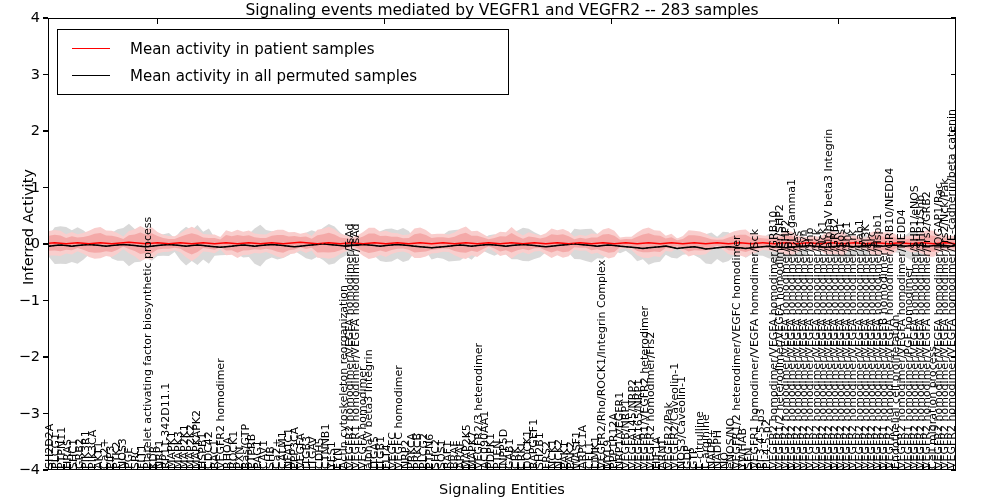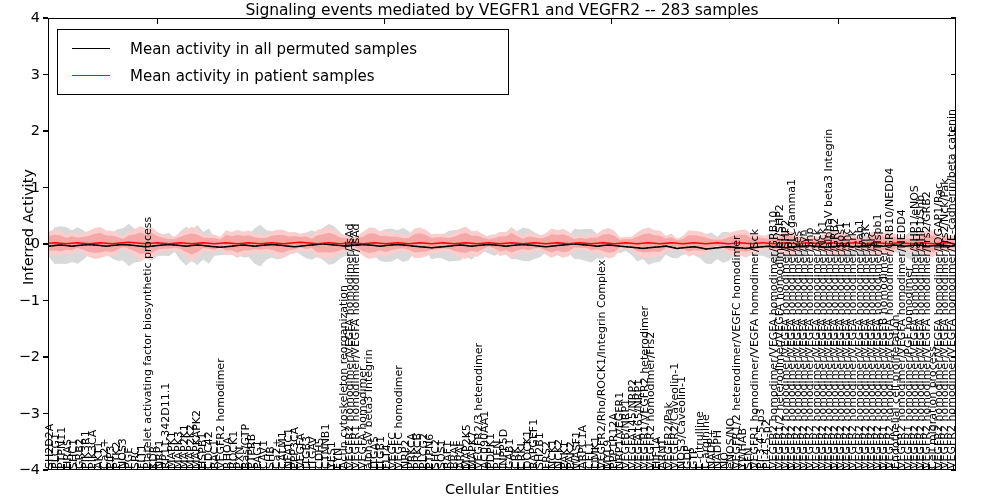--- a/index.html
+++ b/index.html
@@ -172,21 +172,21 @@
       <div class="ytick-mark" style="top: 356.4px;"></div>
       <div class="ytick-mark-r" style="top: 356.4px;"></div>
       <div class="ytick" style="top: 405.5px;">−3</div>
       <div class="ytick-mark" style="top: 412.9px;"></div>
       <div class="ytick-mark-r" style="top: 412.9px;"></div>
       <div class="ytick" style="top: 462px;">−4</div>
       <div class="ytick-mark" style="top: 469.4px;"></div>
       <div class="ytick-mark-r" style="top: 469.4px;"></div>
     </div>
 
-  <div id="x-axis-label">Cellular Entities</div>
+  <div id="x-axis-label">Signaling Entities</div>
 
   <div id="xlabels">
       <div class="xlab" style="left: 54.6676px; bottom: 31px; z-index: 5;">SH2D2A</div>
       <div class="xlab" style="left: 60.8027px; bottom: 31px; z-index: 5;">PLCG1</div>
       <div class="xlab" style="left: 66.9378px; bottom: 31px; z-index: 5;">PTPN11</div>
       <div class="xlab" style="left: 73.073px; bottom: 31px; z-index: 5;">HRAS</div>
       <div class="xlab" style="left: 79.2081px; bottom: 31px; z-index: 1;">SHC1</div>
       <div class="xlab" style="left: 85.3432px; bottom: 31px; z-index: 5;">GRB2</div>
       <div class="xlab" style="left: 91.4784px; bottom: 31px; z-index: 1;">PIK3R1</div>
       <div class="xlab" style="left: 97.6135px; bottom: 31px; z-index: 1;">PIK3CA</div>
@@ -340,26 +340,26 @@
           <path d="M0.00 216.75 L5.71 215.87 L11.42 216.46 L17.13 218.89 L22.84 217.36 L28.55 218.53 L34.26 217.89 L39.97 216.74 L45.69 214.79 L51.40 214.05 L57.11 216.41 L62.82 216.66 L68.53 217.88 L74.24 219.90 L79.95 216.24 L85.66 215.43 L91.37 213.51 L97.08 215.69 L102.79 214.36 L108.50 217.08 L114.21 218.98 L119.92 219.97 L125.64 219.94 L131.35 217.78 L137.06 215.72 L142.77 214.21 L148.48 215.70 L154.19 218.38 L159.90 218.91 L165.61 219.05 L171.32 220.39 L177.03 215.94 L182.74 217.25 L188.45 216.10 L194.16 217.12 L199.87 216.22 L205.58 218.27 L211.30 218.97 L217.01 218.88 L222.72 216.83 L228.43 215.97 L234.14 216.10 L239.85 217.48 L245.56 217.04 L251.27 218.00 L256.98 217.43 L262.69 219.82 L268.40 216.19 L274.11 215.34 L279.82 213.87 L285.53 215.57 L291.25 218.53 L296.96 219.33 L302.67 220.43 L308.38 219.45 L314.09 217.55 L319.80 214.60 L325.51 214.40 L331.22 217.12 L336.93 216.73 L342.64 217.69 L348.35 217.82 L354.06 219.19 L359.77 219.02 L365.48 215.15 L371.19 214.36 L376.91 216.08 L382.62 218.92 L388.33 218.32 L394.04 218.21 L399.75 218.88 L405.46 217.84 L411.17 215.35 L416.88 213.69 L422.59 216.85 L428.30 216.68 L434.01 218.52 L439.72 220.35 L445.43 219.07 L451.14 217.30 L456.86 217.42 L462.57 213.97 L468.28 217.29 L473.99 219.74 L479.70 217.46 L485.41 218.30 L491.12 219.49 L496.83 218.24 L502.54 215.13 L508.25 215.94 L513.96 215.37 L519.67 217.20 L525.38 220.29 L531.09 218.83 L536.81 219.82 L542.52 218.52 L548.23 218.47 L553.94 215.60 L559.65 214.88 L565.36 216.67 L571.07 220.65 L576.78 219.97 L582.49 220.21 L588.20 217.81 L593.91 215.42 L599.62 214.24 L605.33 216.20 L611.04 216.69 L616.75 219.60 L622.47 218.16 L628.18 221.34 L633.89 220.00 L639.60 216.13 L645.31 216.24 L651.02 217.03 L656.73 218.39 L662.44 220.21 L668.15 220.82 L673.86 220.38 L679.57 218.46 L685.28 216.87 L690.99 215.77 L696.70 215.68 L702.42 218.72 L708.13 218.82 L713.84 219.18 L719.55 219.78 L725.26 219.95 L730.97 218.74 L736.68 216.57 L742.39 216.91 L748.10 219.57 L753.81 220.36 L759.52 220.24 L765.23 219.56 L770.94 220.73 L776.65 217.69 L782.36 216.54 L788.08 217.65 L793.79 217.32 L799.50 219.71 L805.21 219.36 L810.92 220.35 L816.63 221.26 L822.34 217.38 L828.05 216.10 L833.76 217.55 L839.47 217.61 L845.18 218.24 L850.89 220.58 L856.60 220.15 L862.31 219.57 L868.03 218.93 L873.74 216.88 L879.45 216.02 L885.16 216.96 L890.87 219.29 L896.58 219.10 L902.29 219.82 L908.00 219.97 L908.00 229.77 L902.29 228.79 L896.58 228.38 L890.87 229.32 L885.16 232.78 L879.45 232.59 L873.74 230.60 L868.03 229.68 L862.31 230.17 L856.60 228.46 L850.89 226.90 L845.18 230.37 L839.47 232.13 L833.76 231.06 L828.05 231.38 L822.34 231.23 L816.63 228.48 L810.92 228.26 L805.21 228.12 L799.50 228.90 L793.79 232.42 L788.08 230.96 L782.36 230.94 L776.65 230.92 L770.94 229.01 L765.23 229.05 L759.52 227.24 L753.81 228.25 L748.10 230.17 L742.39 231.70 L736.68 230.91 L730.97 229.87 L725.26 229.79 L719.55 228.83 L713.84 228.30 L708.13 229.79 L702.42 231.02 L696.70 232.93 L690.99 231.71 L685.28 231.74 L679.57 231.28 L673.86 228.23 L668.15 226.66 L662.44 228.40 L656.73 231.35 L651.02 231.58 L645.31 231.24 L639.60 232.48 L633.89 229.74 L628.18 227.27 L622.47 229.32 L616.75 229.01 L611.04 233.05 L605.33 232.41 L599.62 233.24 L593.91 233.19 L588.20 231.93 L582.49 228.40 L576.78 227.51 L571.07 227.96 L565.36 233.07 L559.65 233.73 L553.94 231.88 L548.23 230.14 L542.52 231.22 L536.81 228.79 L531.09 228.65 L525.38 228.32 L519.67 232.54 L513.96 233.24 L508.25 231.54 L502.54 233.48 L496.83 231.50 L491.12 229.12 L485.41 229.18 L479.70 231.15 L473.99 230.00 L468.28 231.32 L462.57 233.51 L456.86 231.19 L451.14 232.44 L445.43 229.54 L439.72 227.13 L434.01 230.09 L428.30 233.06 L422.59 231.76 L416.88 233.79 L411.17 233.26 L405.46 231.90 L399.75 229.73 L394.04 229.27 L388.33 230.29 L382.62 230.82 L376.91 232.53 L371.19 233.12 L365.48 233.46 L359.77 230.72 L354.06 229.42 L348.35 229.66 L342.64 230.92 L336.93 233.01 L331.22 231.49 L325.51 233.08 L319.80 234.01 L314.09 232.19 L308.38 229.16 L302.67 227.05 L296.96 229.28 L291.25 231.21 L285.53 233.04 L279.82 233.61 L274.11 233.27 L268.40 233.55 L262.69 228.79 L256.98 230.05 L251.27 228.35 L245.56 230.44 L239.85 231.13 L234.14 233.64 L228.43 232.64 L222.72 230.65 L217.01 229.73 L211.30 230.77 L205.58 230.34 L199.87 231.26 L194.16 231.49 L188.45 233.64 L182.74 231.36 L177.03 231.54 L171.32 228.22 L165.61 230.69 L159.90 229.70 L154.19 229.10 L148.48 232.91 L142.77 235.53 L137.06 232.89 L131.35 229.70 L125.64 228.67 L119.92 229.77 L114.21 229.63 L108.50 230.40 L102.79 234.25 L97.08 234.05 L91.37 235.10 L85.66 232.05 L79.95 230.11 L74.24 227.58 L68.53 230.73 L62.82 233.08 L57.11 232.20 L51.40 233.43 L45.69 233.82 L39.97 233.00 L34.26 230.72 L28.55 228.95 L22.84 231.25 L17.13 230.85 L11.42 232.15 L5.71 231.61 L0.00 231.86 Z" fill="#f4a9a8"></path>
           <path d="M0.00 227.13 L5.71 226.56 L11.42 226.00 L17.13 226.56 L22.84 227.13 L28.55 226.56 L34.26 226.00 L39.97 225.44 L45.69 226.00 L51.40 226.56 L57.11 227.13 L62.82 226.56 L68.53 226.00 L74.24 225.44 L79.95 226.00 L85.66 226.56 L91.37 227.13 L97.08 227.70 L102.79 227.13 L108.50 226.56 L114.21 226.00 L119.92 225.44 L125.64 226.00 L131.35 226.56 L137.06 227.13 L142.77 226.56 L148.48 226.00 L154.19 226.56 L159.90 227.13 L165.61 227.70 L171.32 228.26 L177.03 227.70 L182.74 227.13 L188.45 226.56 L194.16 226.00 L199.87 226.56 L205.58 227.13 L211.30 226.56 L217.01 226.00 L222.72 225.44 L228.43 226.00 L234.14 226.56 L239.85 227.13 L245.56 227.70 L251.27 227.13 L256.98 226.56 L262.69 226.00 L268.40 225.44 L274.11 224.87 L279.82 225.44 L285.53 226.00 L291.25 226.56 L296.96 227.13 L302.67 226.56 L308.38 226.00 L314.09 225.44 L319.80 226.00 L325.51 226.56 L331.22 227.13 L336.93 226.56 L342.64 226.00 L348.35 225.44 L354.06 226.00 L359.77 226.56 L365.48 227.13 L371.19 227.70 L376.91 228.26 L382.62 228.82 L388.33 228.26 L394.04 227.70 L399.75 227.13 L405.46 226.56 L411.17 226.00 L416.88 226.56 L422.59 227.13 L428.30 226.56 L434.01 226.00 L439.72 225.44 L445.43 226.00 L451.14 226.56 L456.86 227.13 L462.57 226.56 L468.28 226.00 L473.99 225.44 L479.70 226.00 L485.41 226.56 L491.12 227.13 L496.83 227.70 L502.54 227.13 L508.25 226.56 L513.96 226.00 L519.67 225.44 L525.38 224.87 L531.09 225.44 L536.81 226.00 L542.52 226.56 L548.23 227.13 L553.94 226.56 L559.65 226.00 L565.36 226.56 L571.07 227.13 L576.78 227.70 L582.49 228.26 L588.20 228.82 L593.91 229.39 L599.62 228.82 L605.33 228.26 L611.04 227.70 L616.75 227.13 L622.47 228.26 L628.18 229.39 L633.89 228.82 L639.60 228.26 L645.31 227.70 L651.02 228.82 L656.73 229.96 L662.44 229.39 L668.15 228.82 L673.86 228.26 L679.57 227.70 L685.28 228.26 L690.99 228.82 L696.70 229.39 L702.42 228.82 L708.13 228.26 L713.84 227.70 L719.55 227.13 L725.26 227.70 L730.97 228.26 L736.68 228.82 L742.39 228.26 L748.10 227.70 L753.81 227.13 L759.52 226.56 L765.23 227.13 L770.94 227.70 L776.65 228.26 L782.36 227.70 L788.08 227.13 L793.79 226.56 L799.50 227.13 L805.21 227.70 L810.92 227.13 L816.63 226.56 L822.34 226.00 L828.05 226.56 L833.76 227.13 L839.47 226.56 L845.18 226.00 L850.89 226.56 L856.60 227.13 L862.31 226.56 L868.03 226.00 L873.74 226.56 L879.45 227.13 L885.16 226.56 L890.87 226.00 L896.58 226.56 L902.29 227.13 L908.00 226.56" fill="none" stroke="#000000" stroke-width="1.5"></path>
           <path d="M0.00 224.31 L5.71 223.74 L11.42 224.31 L17.13 224.87 L22.84 224.31 L28.55 223.74 L34.26 224.31 L39.97 224.87 L45.69 224.31 L51.40 223.74 L57.11 224.31 L62.82 224.87 L68.53 224.31 L74.24 223.74 L79.95 223.18 L85.66 223.74 L91.37 224.31 L97.08 224.87 L102.79 224.31 L108.50 223.74 L114.21 224.31 L119.92 224.87 L125.64 224.31 L131.35 223.74 L137.06 224.31 L142.77 224.87 L148.48 224.31 L154.19 223.74 L159.90 224.31 L165.61 224.87 L171.32 224.31 L177.03 223.74 L182.74 224.31 L188.45 224.87 L194.16 224.31 L199.87 223.74 L205.58 224.31 L211.30 224.87 L217.01 224.31 L222.72 223.74 L228.43 224.31 L234.14 224.87 L239.85 224.31 L245.56 223.74 L251.27 223.18 L256.98 223.74 L262.69 224.31 L268.40 224.87 L274.11 224.31 L279.82 223.74 L285.53 224.31 L291.25 224.87 L296.96 224.31 L302.67 223.74 L308.38 224.31 L314.09 224.87 L319.80 224.31 L325.51 223.74 L331.22 224.31 L336.93 224.87 L342.64 224.31 L348.35 223.74 L354.06 224.31 L359.77 224.87 L365.48 224.31 L371.19 223.74 L376.91 224.31 L382.62 224.87 L388.33 224.31 L394.04 223.74 L399.75 224.31 L405.46 224.87 L411.17 224.31 L416.88 223.74 L422.59 224.31 L428.30 224.87 L434.01 224.31 L439.72 223.74 L445.43 224.31 L451.14 224.87 L456.86 224.31 L462.57 223.74 L468.28 224.31 L473.99 224.87 L479.70 224.31 L485.41 223.74 L491.12 224.31 L496.83 224.87 L502.54 224.31 L508.25 223.74 L513.96 224.31 L519.67 224.87 L525.38 224.31 L531.09 223.74 L536.81 224.31 L542.52 224.87 L548.23 224.31 L553.94 223.74 L559.65 224.31 L565.36 224.87 L571.07 224.31 L576.78 223.74 L582.49 224.31 L588.20 224.87 L593.91 224.31 L599.62 223.74 L605.33 224.31 L611.04 224.87 L616.75 224.31 L622.47 223.74 L628.18 224.31 L633.89 224.87 L639.60 224.31 L645.31 223.74 L651.02 224.31 L656.73 224.87 L662.44 224.31 L668.15 223.74 L673.86 224.31 L679.57 224.87 L685.28 224.31 L690.99 223.74 L696.70 224.31 L702.42 224.87 L708.13 224.31 L713.84 223.74 L719.55 224.31 L725.26 224.87 L730.97 224.31 L736.68 223.74 L742.39 224.31 L748.10 224.87 L753.81 224.31 L759.52 223.74 L765.23 224.31 L770.94 224.87 L776.65 224.31 L782.36 223.74 L788.08 224.31 L793.79 224.87 L799.50 224.31 L805.21 223.74 L810.92 224.31 L816.63 224.87 L822.34 224.31 L828.05 223.74 L833.76 224.31 L839.47 224.87 L845.18 224.31 L850.89 223.74 L856.60 224.31 L862.31 224.87 L868.03 224.31 L873.74 223.74 L879.45 224.31 L885.16 224.87 L890.87 224.31 L896.58 223.74 L902.29 224.31 L908.00 224.87" fill="none" stroke="#ff0000" stroke-width="1.5"></path>
           <path d="M0.00 227.13 L5.71 226.56 L11.42 226.00 L17.13 226.56 L22.84 227.13 L28.55 226.56 L34.26 226.00 L39.97 225.44 L45.69 226.00 L51.40 226.56 L57.11 227.13 L62.82 226.56 L68.53 226.00 L74.24 225.44 L79.95 226.00 L85.66 226.56 L91.37 227.13 L97.08 227.70 L102.79 227.13 L108.50 226.56 L114.21 226.00 L119.92 225.44 L125.64 226.00 L131.35 226.56 L137.06 227.13 L142.77 226.56 L148.48 226.00 L154.19 226.56 L159.90 227.13 L165.61 227.70 L171.32 228.26 L177.03 227.70 L182.74 227.13 L188.45 226.56 L194.16 226.00 L199.87 226.56 L205.58 227.13 L211.30 226.56 L217.01 226.00 L222.72 225.44 L228.43 226.00 L234.14 226.56 L239.85 227.13 L245.56 227.70 L251.27 227.13 L256.98 226.56 L262.69 226.00 L268.40 225.44 L274.11 224.87 L279.82 225.44 L285.53 226.00 L291.25 226.56 L296.96 227.13 L302.67 226.56 L308.38 226.00 L314.09 225.44 L319.80 226.00 L325.51 226.56 L331.22 227.13 L336.93 226.56 L342.64 226.00 L348.35 225.44 L354.06 226.00 L359.77 226.56 L365.48 227.13 L371.19 227.70 L376.91 228.26 L382.62 228.82 L388.33 228.26 L394.04 227.70 L399.75 227.13 L405.46 226.56 L411.17 226.00 L416.88 226.56 L422.59 227.13 L428.30 226.56 L434.01 226.00 L439.72 225.44 L445.43 226.00 L451.14 226.56 L456.86 227.13 L462.57 226.56 L468.28 226.00 L473.99 225.44 L479.70 226.00 L485.41 226.56 L491.12 227.13 L496.83 227.70 L502.54 227.13 L508.25 226.56 L513.96 226.00 L519.67 225.44 L525.38 224.87 L531.09 225.44 L536.81 226.00 L542.52 226.56 L548.23 227.13 L553.94 226.56 L559.65 226.00 L565.36 226.56 L571.07 227.13 L576.78 227.70 L582.49 228.26 L588.20 228.82 L593.91 229.39 L599.62 228.82 L605.33 228.26 L611.04 227.70 L616.75 227.13 L622.47 228.26 L628.18 229.39 L633.89 228.82 L639.60 228.26 L645.31 227.70 L651.02 228.82 L656.73 229.96 L662.44 229.39 L668.15 228.82 L673.86 228.26 L679.57 227.70 L685.28 228.26 L690.99 228.82 L696.70 229.39 L702.42 228.82 L708.13 228.26 L713.84 227.70 L719.55 227.13 L725.26 227.70 L730.97 228.26 L736.68 228.82 L742.39 228.26 L748.10 227.70 L753.81 227.13 L759.52 226.56 L765.23 227.13 L770.94 227.70 L776.65 228.26 L782.36 227.70 L788.08 227.13 L793.79 226.56 L799.50 227.13 L805.21 227.70 L810.92 227.13 L816.63 226.56 L822.34 226.00 L828.05 226.56 L833.76 227.13 L839.47 226.56 L845.18 226.00 L850.89 226.56 L856.60 227.13 L862.31 226.56 L868.03 226.00 L873.74 226.56 L879.45 227.13 L885.16 226.56 L890.87 226.00 L896.58 226.56 L902.29 227.13 L908.00 226.56" fill="none" stroke="#000000" stroke-width="1" stroke-dasharray="2,2"></path>
         </svg>
       </div>
   </div>
 
   <div id="legend">
     <div class="legend-row">
+      <span class="legend-swatch" style="border-top-color: rgb(255, 0, 0);"></span>
+      <span class="legend-text">Mean activity in patient samples</span>
+    </div>
+    <div class="legend-row">
       <span class="legend-swatch" style="border-top-color: rgb(0, 0, 0);"></span>
       <span class="legend-text">Mean activity in all permuted samples</span>
-    </div>
-    <div class="legend-row">
-      <span class="legend-swatch" style="border-top-color: rgb(255, 0, 0);"></span>
-      <span class="legend-text">Mean activity in patient samples</span>
     </div>
   </div>
 
 <div class="xtick-mark" style="left: 51.0676px;"></div>
     <div class="xtick-mark" style="left: 57.2027px;"></div>
     <div class="xtick-mark" style="left: 63.3378px;"></div>
     <div class="xtick-mark" style="left: 69.473px;"></div>
     <div class="xtick-mark" style="left: 75.6081px;"></div>
     <div class="xtick-mark" style="left: 81.7432px;"></div>
     <div class="xtick-mark" style="left: 87.8784px;"></div>

